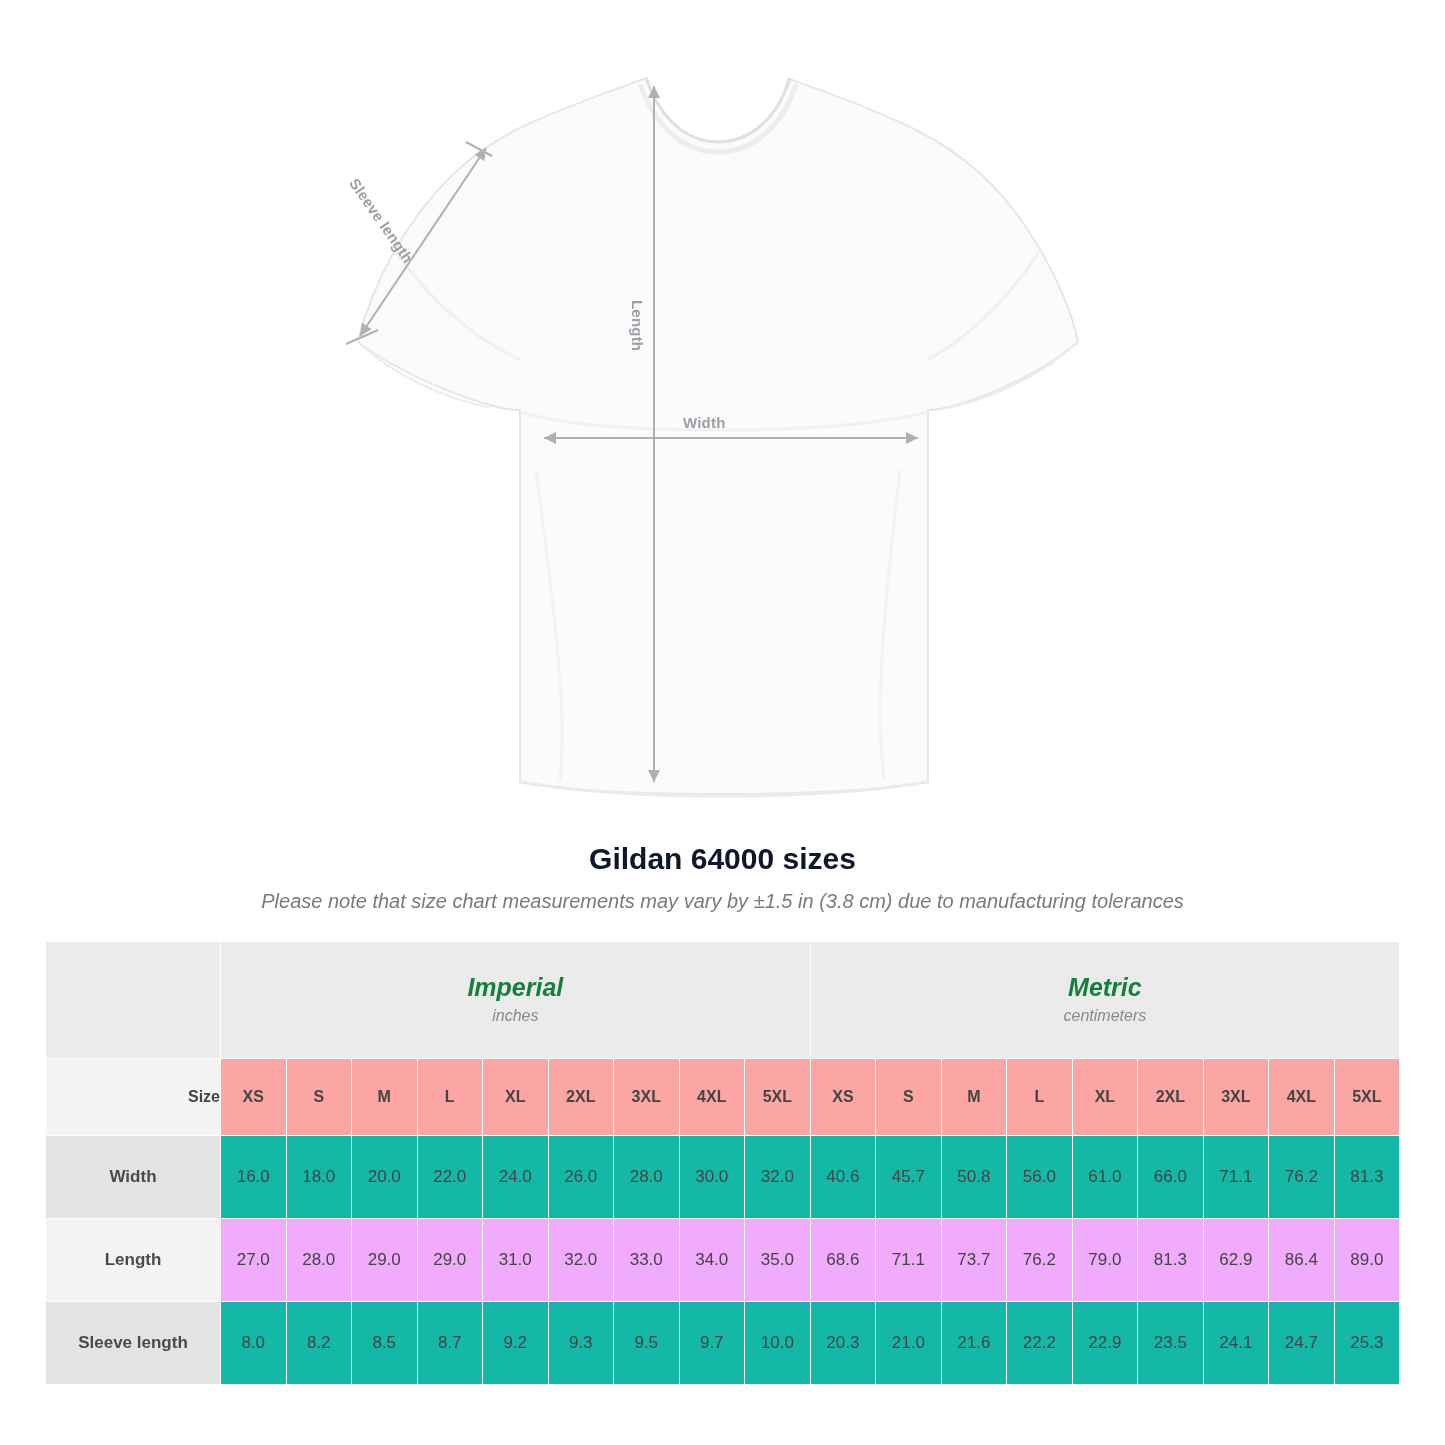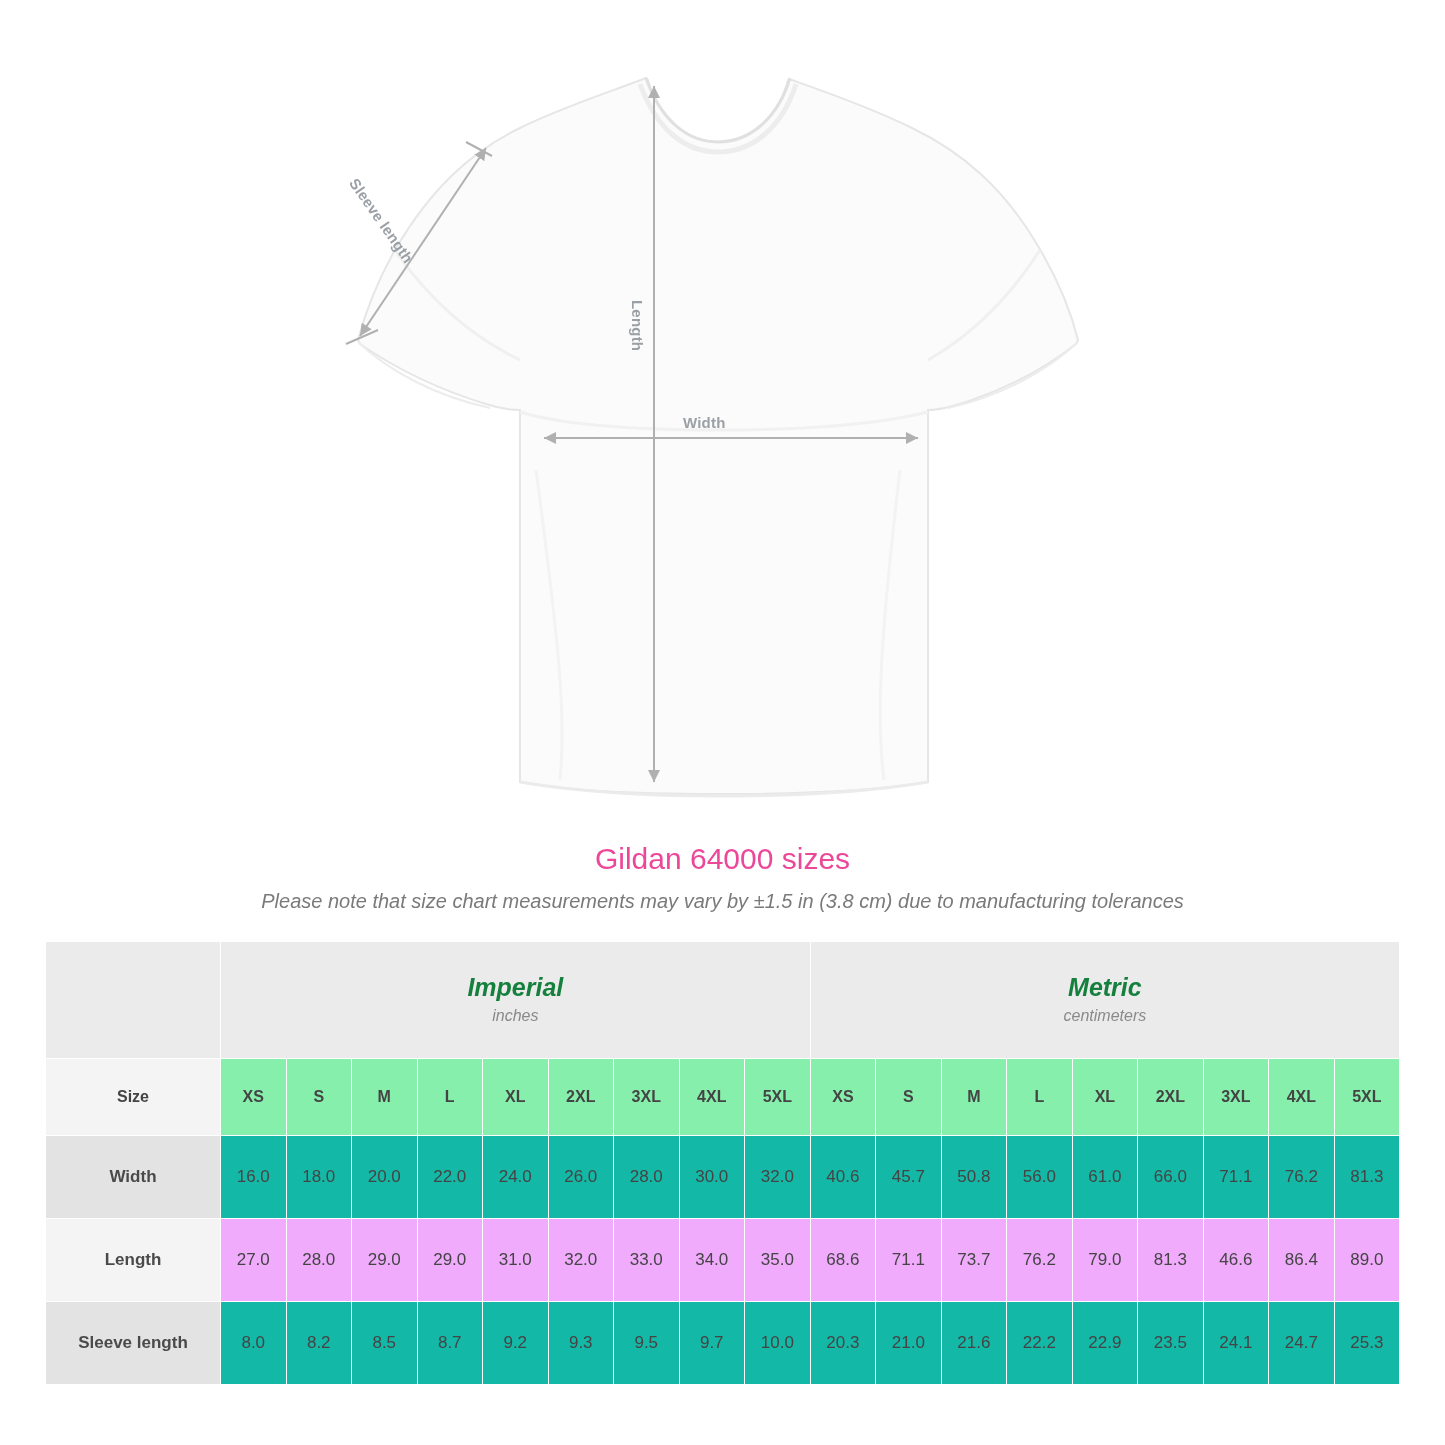--- a/index.html
+++ b/index.html
@@ -57,22 +57,22 @@
     transform-origin: left top;
   }
 
   
   .title-block {
     text-align: center;
     margin-top: 12px;
   }
   .chart-title {
     font-size: 30px;
-    font-weight: normal;
-    color: #ec4899;
+    font-weight: bold;
+    color: #0f172a;
     margin: 0 0 14px 0;
   }
   .chart-note {
     font-size: 20px;
     font-style: italic;
     color: #7a7a7a;
     margin: 0;
   }
 
   
@@ -105,27 +105,28 @@
     line-height: 1.25;
   }
   .unit-sub {
     font-size: 16px;
     font-style: italic;
     color: #8a8a8a;
     line-height: 1.6;
   }
   .sizes-row td {
     height: 76px;
-    background: #86efac;
+    background: #fca5a5;
     font-size: 17px;
     font-weight: bold;
     color: #4a4a4a;
   }
   .sizes-row td.rowhead {
     background: #f4f4f4;
+    text-align: right;
   }
   tr.data-row td {
     height: 82px;
     font-size: 17px;
   }
   tr.data-row.shade td {
     background: #14b8a6;
   }
   tr.data-row.plain td {
     background: #f0abfc;
@@ -311,21 +312,21 @@
           <td>32.0</td>
           <td>33.0</td>
           <td>34.0</td>
           <td>35.0</td>
           <td>68.6</td>
           <td>71.1</td>
           <td>73.7</td>
           <td>76.2</td>
           <td>79.0</td>
           <td>81.3</td>
-          <td>46.6</td>
+          <td>62.9</td>
           <td>86.4</td>
           <td>89.0</td>
         </tr>
 
         <tr class="data-row shade">
           <td class="rowhead">Sleeve length</td>
           <td>8.0</td>
           <td>8.2</td>
           <td>8.5</td>
           <td>8.7</td>

